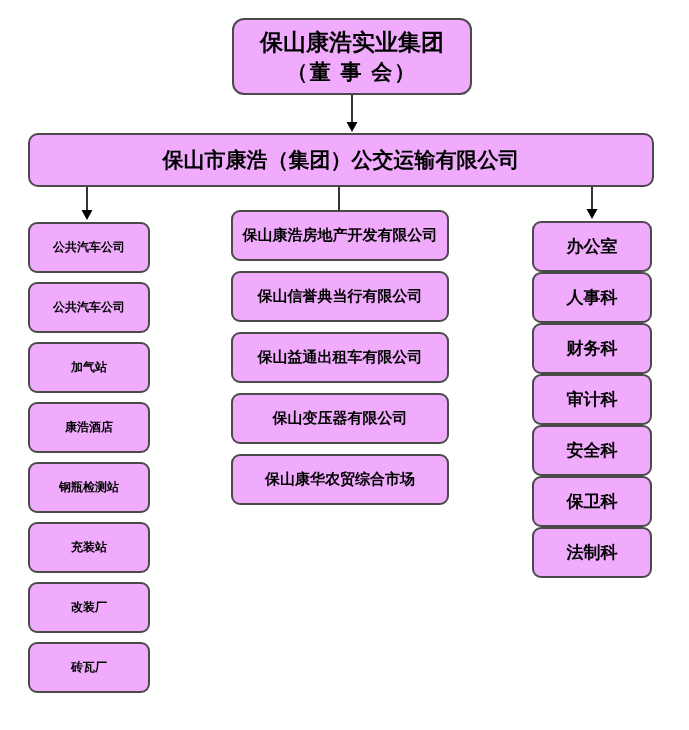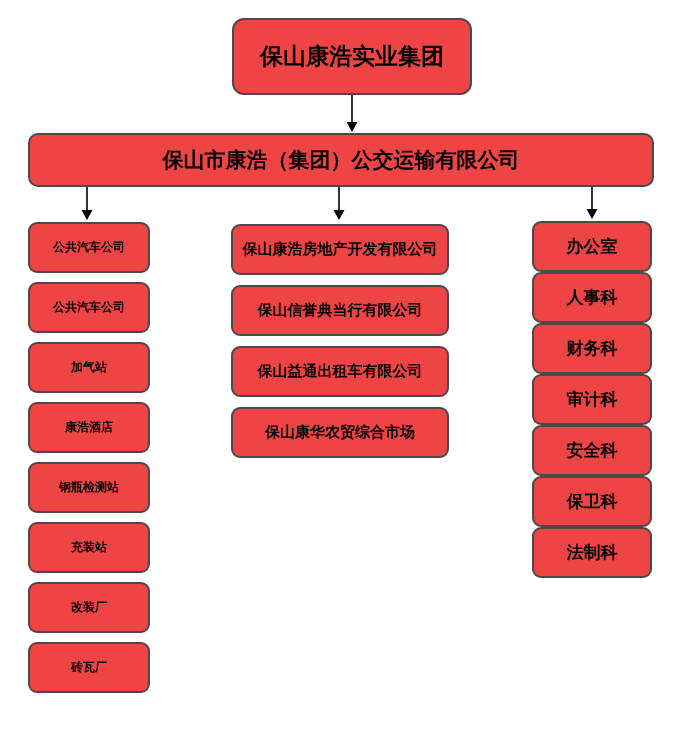--- a/index.html
+++ b/index.html
@@ -11,21 +11,21 @@
   .canvas {
     position: relative;
     width: 689px;
     height: 730px;
     background: #ffffff;
     overflow: hidden;
   }
   .node {
     position: absolute;
     box-sizing: border-box;
-    background: #ef4444;
+    background: #f0abfc;
     border: 2px solid #4a4a4a;
     border-radius: 9px;
     display: flex;
     flex-direction: column;
     align-items: center;
     justify-content: center;
     text-align: center;
     color: #000000;
     font-weight: bold;
     white-space: nowrap;
@@ -43,21 +43,21 @@
     width: 626px; height: 54px;
     border-radius: 10px;
     font-size: 21px;
   }
   .column {
     position: absolute;
     display: flex;
     flex-direction: column;
   }
   .col-left  { left: 28px;  top: 222px; width: 122px; gap: 9px;  }
-  .col-mid   { left: 231px; top: 224px; width: 218px; gap: 10px; }
+  .col-mid   { left: 231px; top: 210px; width: 218px; gap: 10px; }
   .col-right { left: 532px; top: 221px; width: 120px;  }
   .column .node {
     position: relative;
     width: 100%;
     height: 51px;
     flex: 0 0 51px;
   }
   .col-left  .node { font-size: 12px; }
   .col-mid   .node { font-size: 15px; }
   .col-right .node { font-size: 17px; }
@@ -81,20 +81,21 @@
       <polygon points="81.5,210 92.5,210 87,220" stroke="none"></polygon>
       <line x1="339" y1="186" x2="339" y2="211"></line>
       <polygon points="333.5,210 344.5,210 339,220" stroke="none"></polygon>
       <line x1="592" y1="186" x2="592" y2="210"></line>
       <polygon points="586.5,209 597.5,209 592,219" stroke="none"></polygon>
     </g>
   </svg>
 
   <div class="node root-box">
     <div class="root-line1">保山康浩实业集团</div>
+    <div class="root-line2">（董 事 会）</div>
   </div>
 
   <div class="node parent-box">
     <div>保山市康浩（集团）公交运输有限公司</div>
   </div>
 
   <div class="column col-left">
     <div class="node">
         <span>公共汽车公司</span>
       </div>
@@ -125,20 +126,23 @@
     <div class="node">
         <span>保山康浩房地产开发有限公司</span>
       </div>
     <div class="node">
         <span>保山信誉典当行有限公司</span>
       </div>
     <div class="node">
         <span>保山益通出租车有限公司</span>
       </div>
     <div class="node">
+        <span>保山变压器有限公司</span>
+      </div>
+    <div class="node">
         <span>保山康华农贸综合市场</span>
       </div>
   </div>
 
   <div class="column col-right">
     <div class="node">
         <span>办公室</span>
       </div>
     <div class="node">
         <span>人事科</span>

